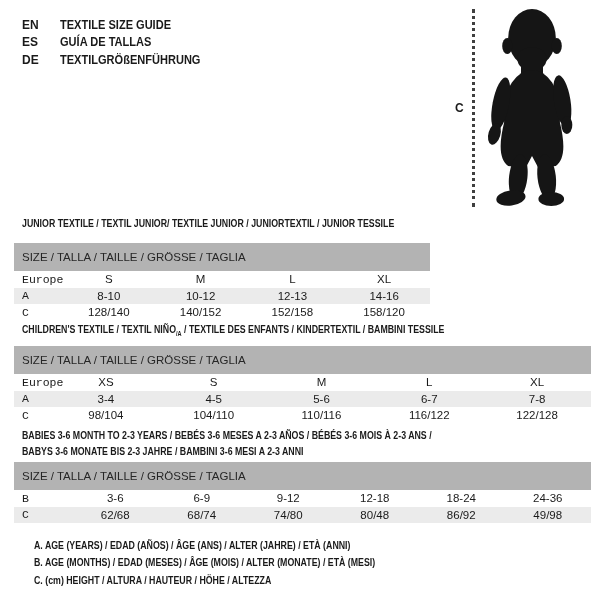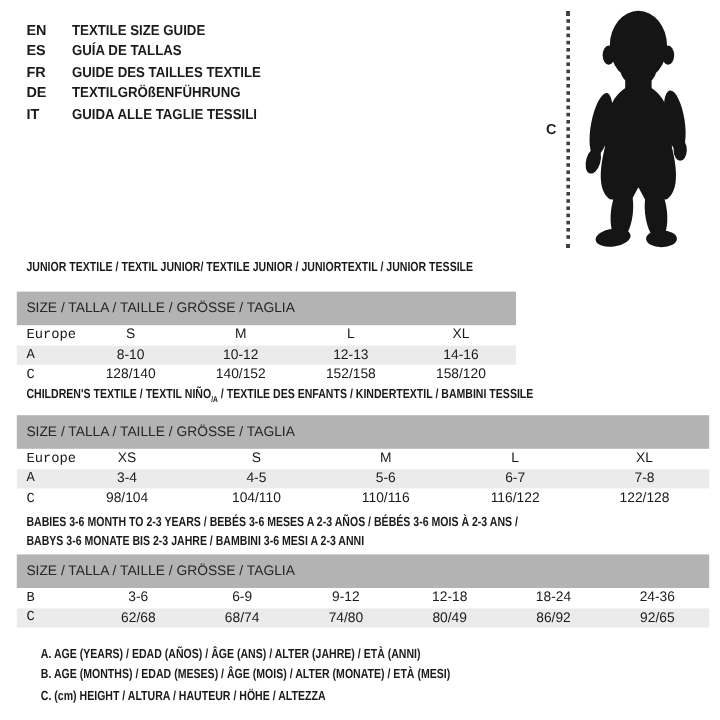--- a/index.html
+++ b/index.html
@@ -55,30 +55,22 @@
 <div class="lang-header">
   <div class="lang-row">
     <span class="lang-code">EN</span>
     <span class="lang-title">TEXTILE SIZE GUIDE</span>
   </div>
   <div class="lang-row">
     <span class="lang-code">ES</span>
     <span class="lang-title">GUÍA DE TALLAS</span>
   </div>
   <div class="lang-row">
-    <span class="lang-code">FR</span>
-    <span class="lang-title">GUIDE DES TAILLES TEXTILE</span>
-  </div>
-  <div class="lang-row">
     <span class="lang-code">DE</span>
     <span class="lang-title">TEXTILGRÖßENFÜHRUNG</span>
-  </div>
-  <div class="lang-row">
-    <span class="lang-code">IT</span>
-    <span class="lang-title">GUIDA ALLE TAGLIE TESSILI</span>
   </div>
 </div>
 
 <div class="fig-line"></div>
 <span class="fig-label">C</span>
 <svg class="baby" width="110" height="200" viewBox="0 0 120 200" preserveAspectRatio="none" aria-hidden="true">
   <g fill="#151515">
     <ellipse cx="60" cy="31" rx="26" ry="29"></ellipse>
     <ellipse cx="33" cy="39" rx="5.5" ry="8"></ellipse>
     <ellipse cx="87" cy="39" rx="5.5" ry="8"></ellipse>
@@ -163,23 +155,23 @@
     <div class="c">9-12</div>
     <div class="c">12-18</div>
     <div class="c">18-24</div>
     <div class="c">24-36</div>
   </div>
   <div class="trow shaded">
     <div class="lbl">C</div>
     <div class="c">62/68</div>
     <div class="c">68/74</div>
     <div class="c">74/80</div>
-    <div class="c">80/49</div>
+    <div class="c">80/48</div>
     <div class="c">86/92</div>
-    <div class="c">92/65</div>
+    <div class="c">49/98</div>
   </div>
 </div>
 
 <div class="footnotes">
   <div class="fn">A. AGE (YEARS) / EDAD (AÑOS) / ÂGE (ANS) / ALTER (JAHRE) / ETÀ (ANNI)</div>
   <div class="fn">B. AGE (MONTHS) / EDAD (MESES) / ÂGE (MOIS) / ALTER (MONATE) / ETÀ (MESI)</div>
   <div class="fn">C. (cm) HEIGHT / ALTURA / HAUTEUR / HÖHE / ALTEZZA</div>
 </div>
 
 </body></html>

